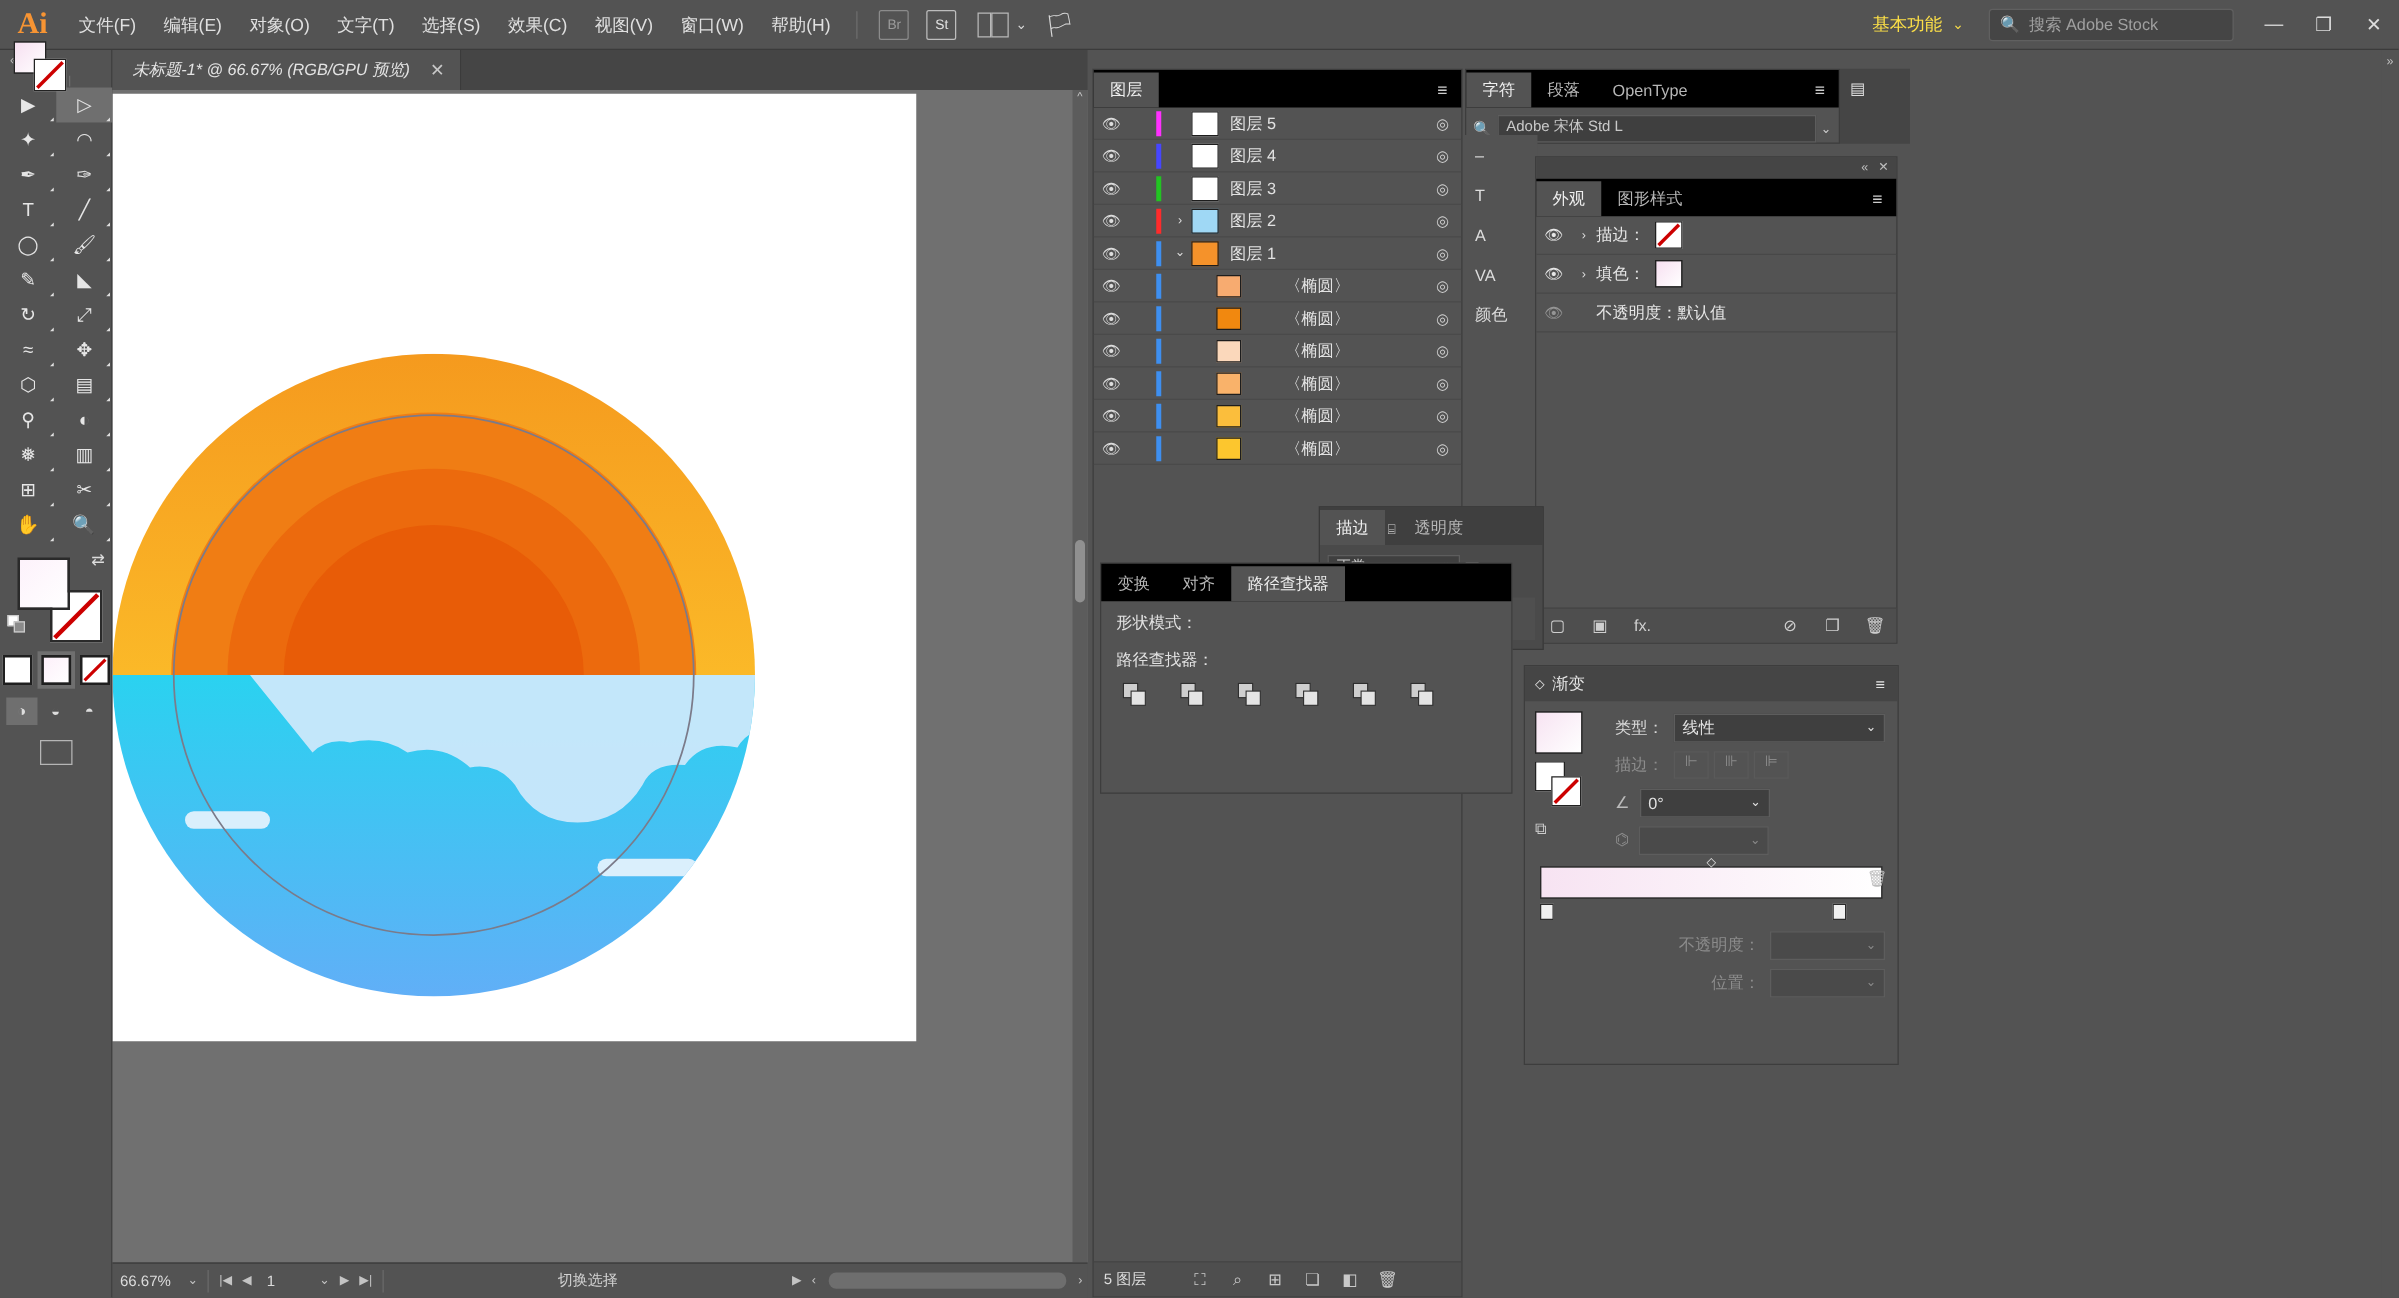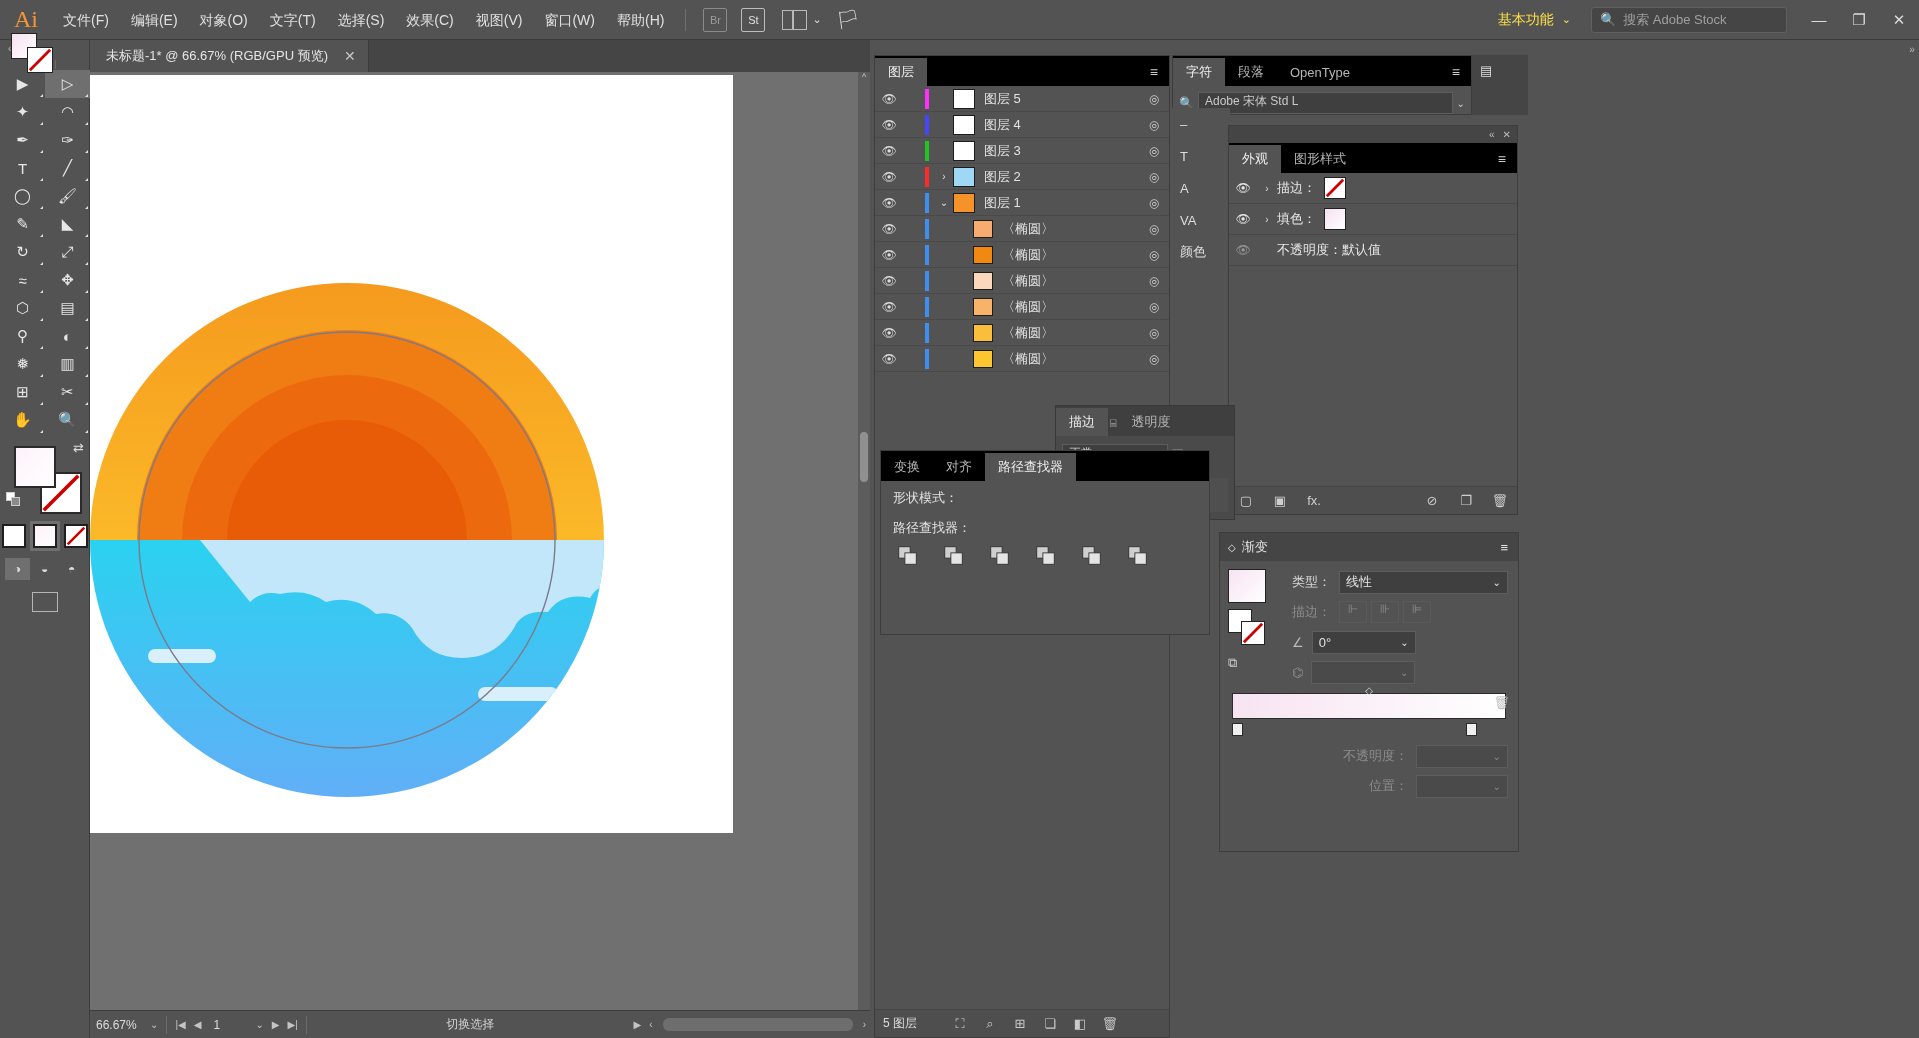--- a/index.html
+++ b/index.html
@@ -10,21 +10,21 @@
     font-size:13px; color:#d4d4d4;
     position:relative;
   }
   
   #menubar {
     position:absolute; left:0; top:0; width:1919px; height:40px;
     background:#535353; display:flex; align-items:center;
     border-bottom:1px solid #3b3b3b;
   }
   #ailogo { width:52px; height:40px; display:flex; align-items:center; justify-content:center;
-    font-weight:normal; font-size:24px; color:#f79433; font-family:"Liberation Serif",serif; }
+    font-weight:bold; font-size:24px; color:#f79433; font-family:"Liberation Serif",serif; }
   .menu-item { padding:0 11px; height:40px; line-height:40px; font-size:14px; color:#e0e0e0; cursor:default; white-space:nowrap;}
   .mb-sep { width:1px; height:22px; background:#6e6e6e; margin:0 10px; }
   .sq-icon { width:24px; height:24px; border:1px solid #8b8b8b; color:#9b9b9b;
     font-size:11px; display:flex; align-items:center; justify-content:center; margin:0 7px; border-radius:2px;}
   #arrangeIcon { width:26px;height:20px;margin:0 4px 0 10px; display:flex; }
   #arrangeIcon div { border:1px solid #b9b9b9; }
   #flagIcon { margin-left:14px; font-size:19px; color:#d8d8d8; }
   #ws-switch { margin-left:auto; display:flex; align-items:center; height:26px;
     padding:0 6px 0 12px; font-size:14px; color:#fde047; }
   #stock-search { display:flex; align-items:center; height:26px; width:196px; margin-left:14px;
@@ -54,21 +54,21 @@
   #defSw i{position:absolute;display:block;border:1px solid #ccc;background:#8b8b8b;width:9px;height:9px;}
   #modeRow{display:flex;justify-content:center;gap:7px;margin-top:4px;}
   .modeSw{width:24px;height:24px;border:2px solid #1f1f1f;background:#fff;position:relative;}
   .modeSw.mid{background:linear-gradient(135deg,#fdf0fa,#fff);outline:3px solid #6f6f6f;}
   #drawRow{display:flex;justify-content:center;gap:2px;margin-top:10px;}
   .drawBtn{width:25px;height:22px;display:flex;align-items:center;justify-content:center;color:#ddd;font-size:12px;}
   .drawBtn.on{background:#6f6f6f;}
   #scrRow{display:flex;justify-content:center;margin-top:12px;}
   #scrRow .sb{width:26px;height:20px;border:1px solid #b5b5b5;position:relative;}
   
-  #tabbar{position:absolute;left:90px;top:40px;width:780px;height:32px;background:#454545;}
+  #tabbar{position:absolute;left:90px;top:40px;width:780px;height:32px;background:#454545;font-style:italic;}
   #doctab{height:32px;display:inline-flex;align-items:center;padding:0 12px 0 16px;
     background:#535353;font-size:13px;color:#e4e4e4;border-right:1px solid #3b3b3b;}
   #doctab .x{margin-left:16px;color:#c8c8c8;font-size:14px;}
   
   #canvasArea{position:absolute;left:90px;top:72px;width:780px;height:938px;background:#707070;overflow:hidden;}
   #artboard{position:absolute;left:0px;top:3px;width:643px;height:758px;background:#fff;}
   #vscroll{position:absolute;right:0;top:0;width:12px;height:938px;background:#5c5c5c;}
   #vscroll .th{position:absolute;left:2px;top:360px;width:8px;height:50px;background:#909090;border-radius:4px;}
   #vsArrowT{position:absolute;right:0;top:0;width:12px;height:14px;color:#ccc;font-size:9px;text-align:center;}
   
@@ -89,21 +89,21 @@
   #layersPanel{left:874px;top:55px;width:296px;height:983px;}
   #layersRows{position:absolute;top:30px;left:0;width:294px;}
   .lrow{height:26px;display:flex;align-items:center;border-bottom:1px solid #4a4a4a;font-size:13px;color:#e2e2e2;}
   .lrow .eye{width:28px;text-align:center;font-size:12px;color:#dcdcdc;}
   .lrow .lk{width:22px;}
   .lrow .clr{width:4px;height:20px;margin-right:6px;}
   .lrow .tw{width:18px;text-align:center;color:#ddd;font-size:10px;}
   .lrow .thm{width:22px;height:20px;border:1px solid #1d1d1d;margin-right:9px;}
   .lrow .nm{flex:1;}
   .lrow .tgt{width:30px;text-align:center;color:#cfcfcf;font-size:12px;}
-  .lrow.child .nm{padding-left:0;}
+  .lrow.child .nm{padding-left:0;margin-left:26px;}
   .lrow.child .thm{margin-left:20px;width:20px;height:18px;}
   #layersFooter{position:absolute;left:0;bottom:0;width:294px;height:28px;background:#4e4e4e;
     display:flex;align-items:center;font-size:12px;color:#ddd;border-top:1px solid #444;}
   #layersFooter .cnt{padding-left:8px;width:70px;}
   #layersFooter .fi{width:30px;text-align:center;color:#c9c9c9;font-size:13px;}
   
   #charPanel{left:1172px;top:55px;width:300px;height:60px;}
   #charPanel .ptab{font-size:13px;}
   #charFields{position:absolute;top:32px;left:0;width:298px;}
   .cfRow{height:30px;display:flex;align-items:center;padding:0 6px;gap:4px;font-size:12px;color:#cfcfcf;}

